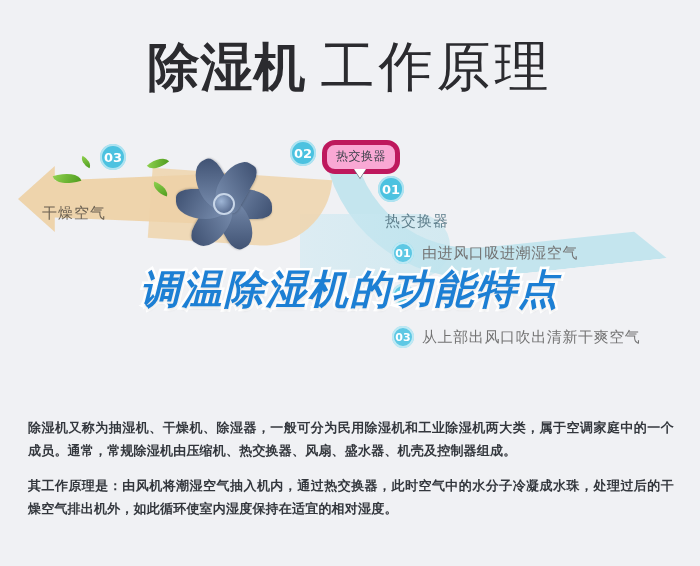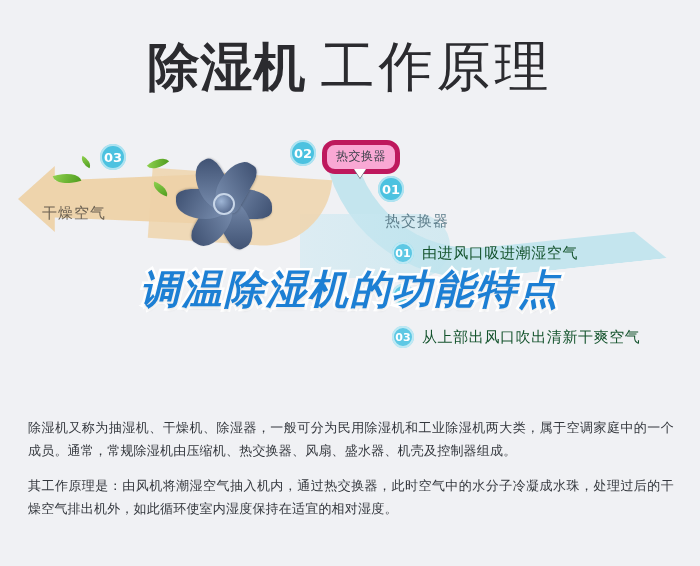--- a/index.html
+++ b/index.html
@@ -279,21 +279,21 @@
     border-radius: 50%;
     background: #5ec8e4;
     color: #fff;
     font-size: 11px; font-weight: bold;
     display: flex; align-items: center; justify-content: center;
     margin-right: 8px;
     box-shadow: inset 0 0 0 2px rgba(255,255,255,.6);
   }
   .step-text {
     font-size: 15px;
-    color: #14532d;
+    color: #737373;
     letter-spacing: .6px;
   }
 
   
   .overlay-title {
     position: absolute;
     left: 0; top: 262px;
     width: 700px;
     text-align: center;
     font-size: 40px;
@@ -310,20 +310,21 @@
   
   .copy {
     position: absolute;
     left: 28px;
     top: 416px;
     width: 646px;
     font-size: 13px;
     line-height: 23px;
     color: #33373d;
     letter-spacing: .2px;
+    font-weight: bold;
   }
   .copy p { margin-bottom: 12px; text-align: justify; }
   .copy p:last-child { margin-bottom: 16px; }
 </style>
 </head>
 <body>
 
 <div id="page">
 
   <div class="title-wrap">

